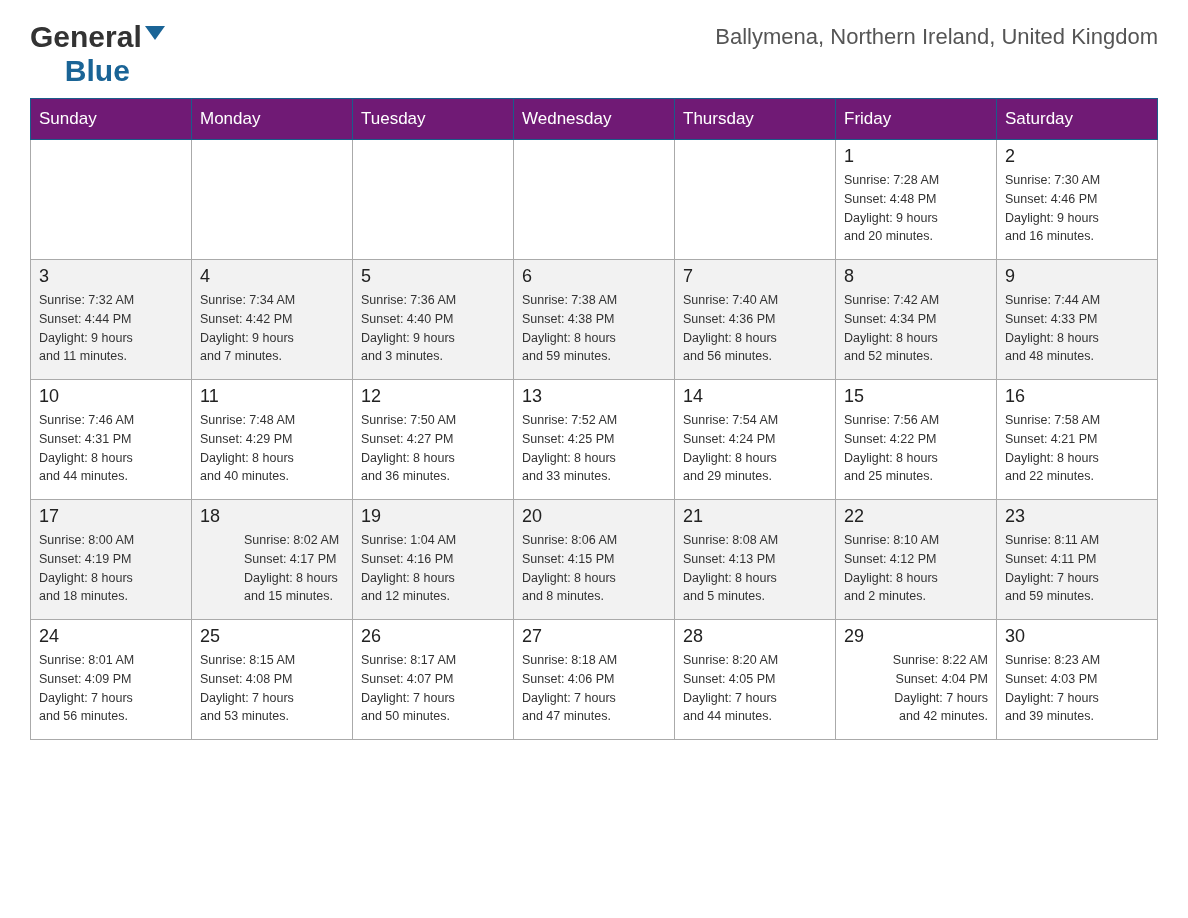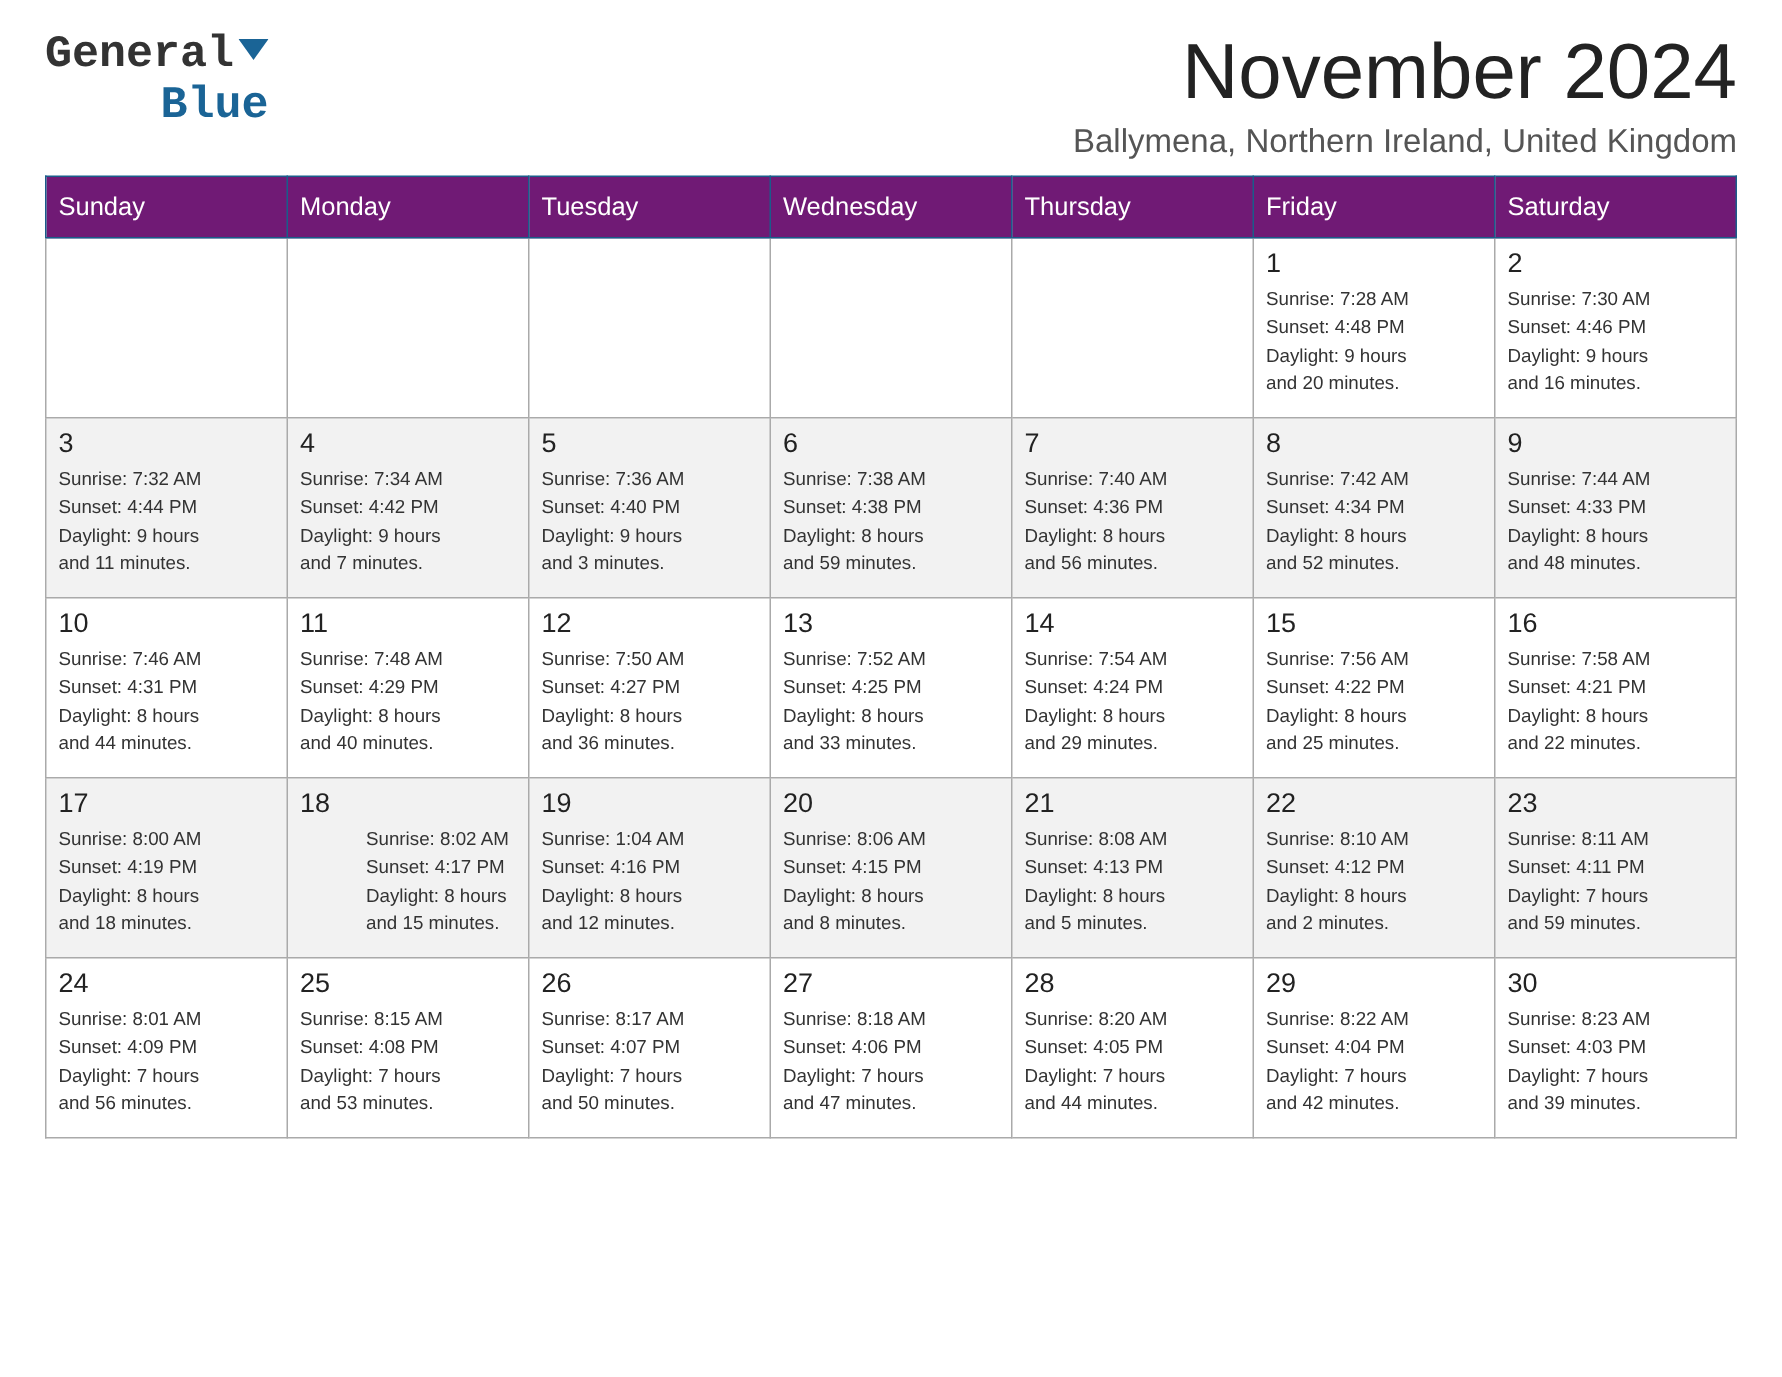--- a/index.html
+++ b/index.html
@@ -12,22 +12,21 @@
     }
     .header {
       display: flex;
       justify-content: space-between;
       align-items: flex-start;
       margin-bottom: 10px;
     }
     .logo {
       display: flex;
       flex-direction: column;
-      align-items: flex-end;
-      font-family: Liberation Mono, monospace;
+      align-items: center;
     }
     .title-section {
       text-align: right;
     }
     .month-title {
       font-size: 52px;
       font-weight: normal;
       color: #222;
       line-height: 1.1;
     }
@@ -111,21 +110,20 @@
         <svg width="20" height="20" viewBox="0 0 20 20">
           <polygon points="10,18 20,4 0,4" fill="#1a6496"></polygon>
         </svg>
       </span>
     </div>
     <div>
       <span class="logo-text-blue">Blue</span>
     </div>
   </div>
   <div class="title-section">
-    <div class="month-title">November 2024</div>
     <div class="location">Ballymena, Northern Ireland, United Kingdom</div>
   </div>
 </div>
 
 <table>
   <thead>
     <tr>
       <th>Sunday</th>
       <th>Monday</th>
       <th>Tuesday</th>
@@ -341,21 +339,21 @@
         </td>
         <td>
           <span class="day-number">28</span>
           <div class="day-info" style="white-space: pre-line;">Sunrise: 8:20 AM
 Sunset: 4:05 PM
 Daylight: 7 hours
 and 44 minutes.</div>
         </td>
         <td>
           <span class="day-number">29</span>
-          <div class="day-info" style="white-space: pre-line;">Sunrise: 8:22 AM
+          <div class="day-info" style="white-space: pre-line; text-align: right;">Sunrise: 8:22 AM
 Sunset: 4:04 PM
 Daylight: 7 hours
 and 42 minutes.</div>
         </td>
         <td>
           <span class="day-number">30</span>
           <div class="day-info" style="white-space: pre-line;">Sunrise: 8:23 AM
 Sunset: 4:03 PM
 Daylight: 7 hours
 and 39 minutes.</div>

